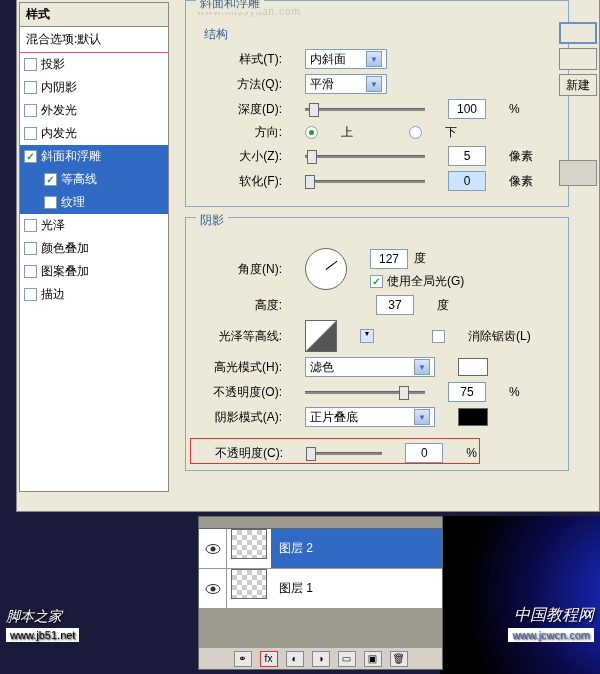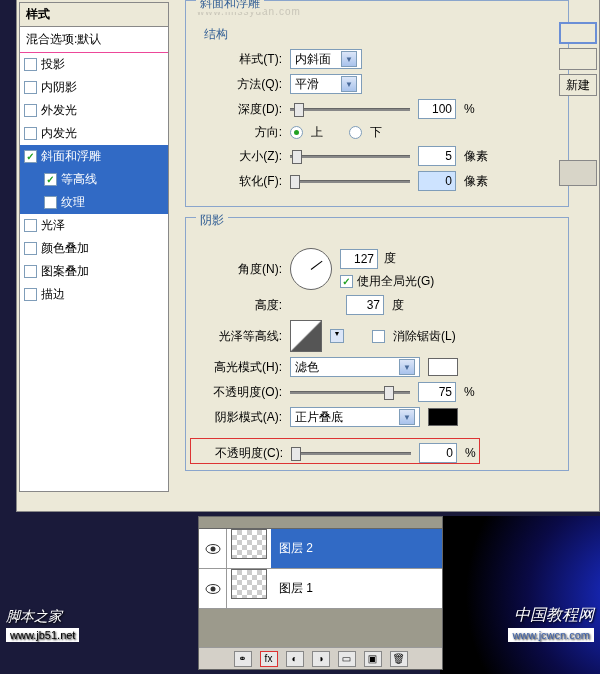--- a/index.html
+++ b/index.html
@@ -11,25 +11,25 @@
 .style-item{display:flex;align-items:center;padding:3px 4px;gap:4px;cursor:pointer}
 .style-item.active{background:#316ac5;color:#fff}
 .style-item.sub{padding-left:24px}
 .cb{width:13px;height:13px;border:1px solid #7f9db9;background:#fff;display:inline-flex;align-items:center;justify-content:center;font-size:10px;color:#21a121}
 .cb.on::before{content:"✓";font-weight:bold}
 .main-panel{position:absolute;left:160px;top:0;width:400px;height:510px;padding:0 8px}
 .fieldset{border:1px solid #8aa5cc;margin-top:0;padding:8px 6px 10px;position:relative}
 .fieldset+.fieldset{margin-top:10px}
 .legend{color:#356196;position:relative;top:-14px;left:4px;background:#ece9d8;padding:0 4px;display:inline-block}
 .sect-title{color:#356196;margin:0 0 6px 12px}
-.row{display:flex;align-items:center;margin:5px 0;gap:8px}
+.row{display:flex;align-items:center;margin:5px 0;gap:23px}
 .lbl{width:90px;text-align:right}
-.select{width:72px;height:20px;border:1px solid #7f9db9;background:#fff;display:flex;align-items:center;padding:0 4px;justify-content:space-between}
+.select{width:82px;height:20px;border:1px solid #7f9db9;background:#fff;display:flex;align-items:center;padding:0 4px;justify-content:space-between}
 .select .arr{width:16px;height:16px;background:linear-gradient(#dce6f8,#a9c3ec);border:1px solid #7f9db9;display:flex;align-items:center;justify-content:center;font-size:8px;color:#4a6b9b}
-.inp{width:38px;height:20px;border:1px solid #7f9db9;background:#fff;padding:0 3px;text-align:right}
+.inp{width:38px;height:20px;border:1px solid #7f9db9;background:#fff;padding:0 3px;text-align:center}
 .unit{width:32px}
 .slider{flex:1;height:18px;position:relative;max-width:120px}
 .slider::before{content:"";position:absolute;left:0;right:0;top:8px;height:2px;background:#888;border-top:1px solid #666}
 .thumb{position:absolute;top:3px;width:10px;height:14px;background:#e8e8e8;border:1px solid #666}
 .radio{width:13px;height:13px;border:1px solid #7f9db9;border-radius:50%;background:#fff;display:inline-flex;align-items:center;justify-content:center}
 .radio.on::before{content:"";width:5px;height:5px;background:#21a121;border-radius:50%}
 .angle-ctrl{width:42px;height:42px;border:1px solid #666;border-radius:50%;background:#fff;position:relative}
 .angle-ctrl::after{content:"";position:absolute;left:50%;top:50%;width:14px;height:1px;background:#000;transform-origin:left;transform:rotate(-37deg)}
 .curve{width:32px;height:32px;background:linear-gradient(135deg,#fff 0%,#fff 48%,#555 52%,#555 100%);border:1px solid #666}
 .swatch{width:30px;height:18px;border:1px solid #666}

